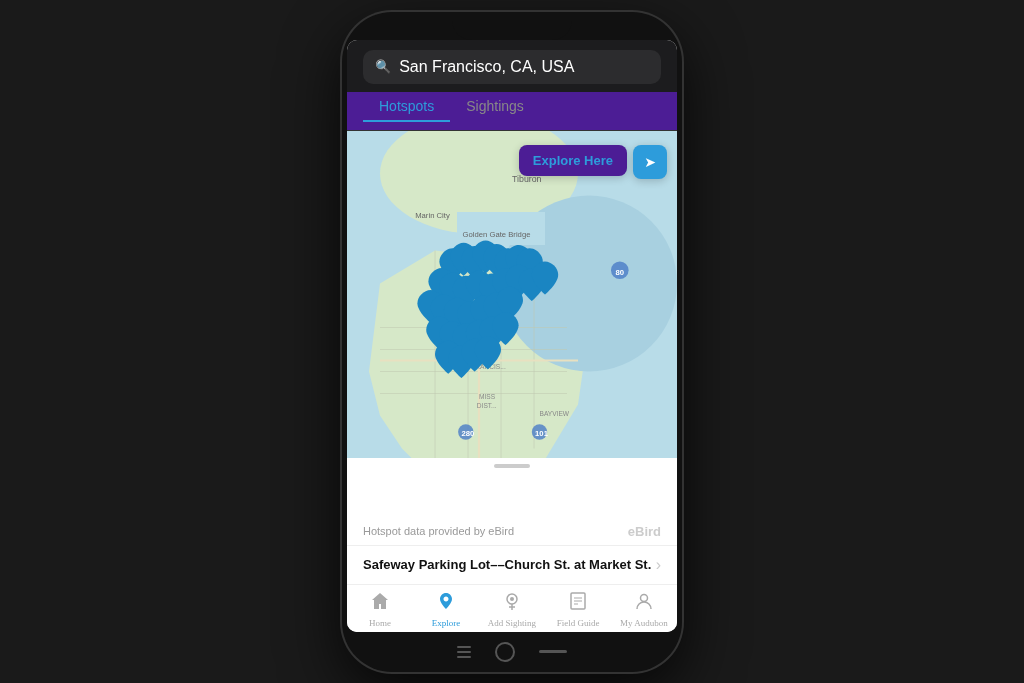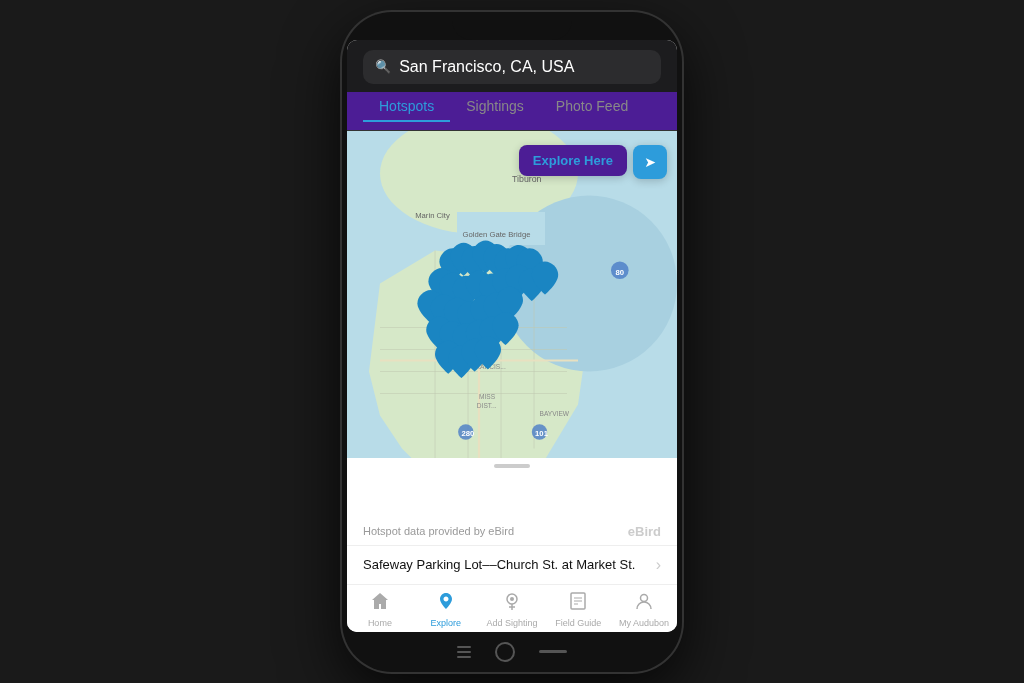--- a/index.html
+++ b/index.html
@@ -194,21 +194,21 @@
       color: #ccc;
     }
     .hotspot-item {
       display: flex;
       align-items: center;
       justify-content: space-between;
       padding: 10px 16px;
     }
     .hotspot-name {
       font-size: 13px;
-      font-weight: 400;
+      font-weight: 700;
       color: #111;
       flex: 1;
     }
     .chevron-right {
       color: #ccc;
       font-size: 16px;
     }
 
     
     .bottom-nav {
@@ -229,20 +229,21 @@
     .nav-icon {
       font-size: 20px;
       color: #aaa;
     }
     .nav-icon.active {
       color: #2d9cdb;
     }
     .nav-label {
       font-size: 9px;
       color: #aaa;
+      font-family: Liberation Serif, serif;
     }
     .nav-label.active {
       color: #2d9cdb;
     }
   </style>
 </head>
 <body>
 
 <div class="phone-wrapper">
   <div class="phone-frame">
@@ -252,21 +253,20 @@
       <div class="app-header">
         <div class="search-bar">
           <span class="search-icon-svg">🔍</span>
           <span class="search-text">San Francisco, CA, USA</span>
         </div>
       </div>
 
       <div class="tab-bar">
         <div class="tab-item active">Hotspots</div>
         <div class="tab-item">Sightings</div>
-        <div class="tab-item">Photo Feed</div>
       </div>
 
       <div class="map-container">
         
         <svg width="100%" height="100%" viewBox="0 0 300 340" preserveAspectRatio="xMidYMid slice">
 
           <rect width="300" height="340" fill="#b8dce8"></rect>
 
           <ellipse cx="120" cy="60" rx="90" ry="55" fill="#d6e8c8"></ellipse>
 

